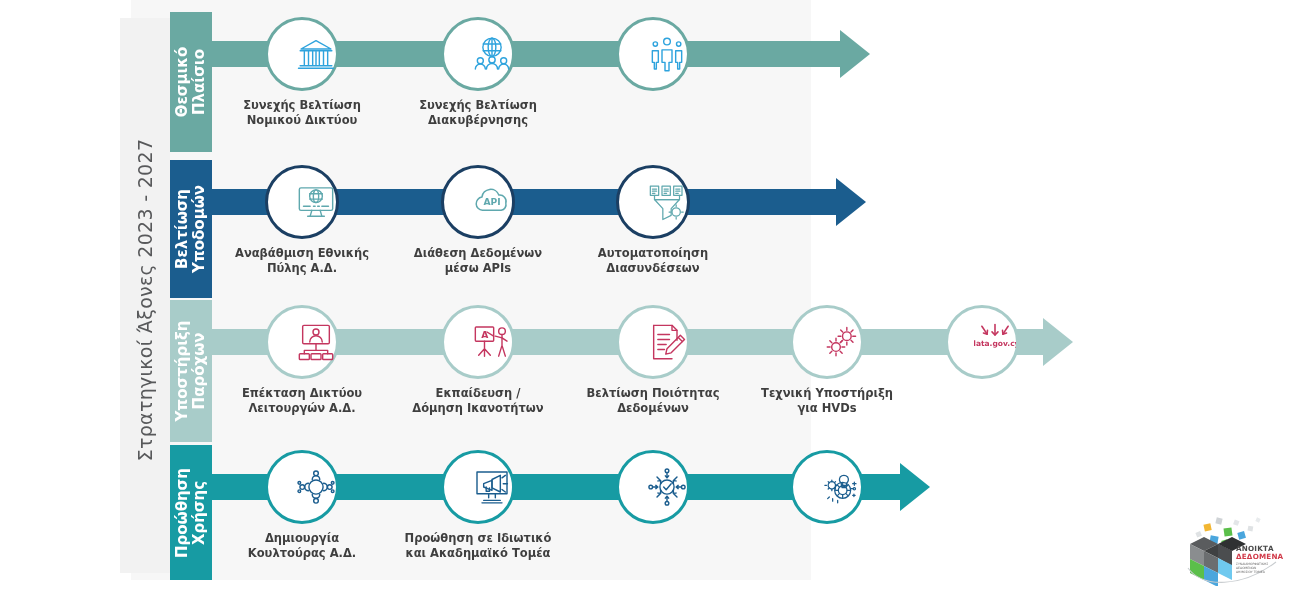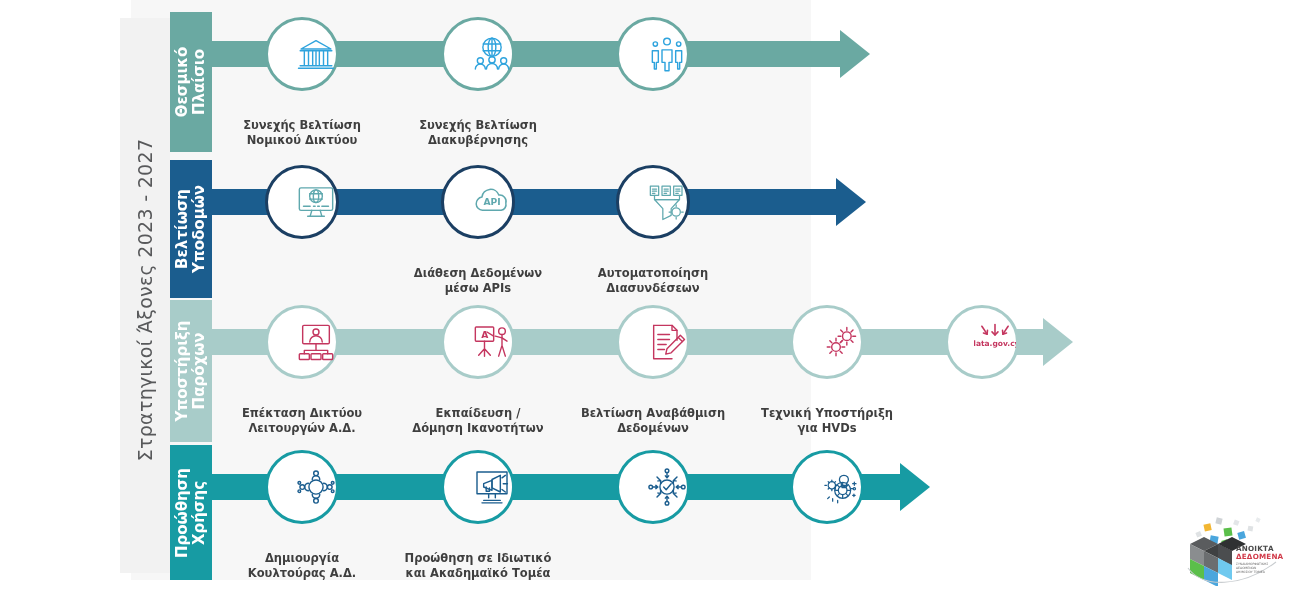--- a/index.html
+++ b/index.html
@@ -64,21 +64,20 @@
   .node svg{display:block;}
 
   .caption{
     position:absolute;
     text-align:center;
     font-size:11.5px;
     line-height:15px;
     color:#3f3f3f;
     font-weight:bold;
     font-family:"DejaVu Sans","Liberation Sans",sans-serif;
-    margin-top:20px;
   }
   .caption span{display:block;}
 
   
   .logo{position:absolute;left:1176px;top:508px;width:112px;height:78px;}
   .logo-txt1{font-size:7.2px;font-weight:bold;fill:#4a4a4a;letter-spacing:.2px;}
   .logo-txt2{font-size:7.2px;font-weight:bold;fill:#d13b4a;letter-spacing:.2px;}
   .logo-txt3{font-size:3.1px;fill:#6b6b6b;}
 </style>
 </head>
@@ -165,20 +164,24 @@
             <svg viewBox="0 0 48 48" width="40" height="40" fill="none" stroke="currentColor" stroke-width="1.7" stroke-linecap="round" stroke-linejoin="round">
               <rect x="4" y="7" width="40" height="27" rx="2"></rect>
               <circle cx="24" cy="17" r="7.6"></circle>
               <ellipse cx="24" cy="17" rx="3.2" ry="7.6"></ellipse>
               <path d="M16.4 14 H31.6 M16.4 20.5 H31.6"></path>
               <path d="M9 29 H17 M21 29 H23 M26 29 H28 M31 29 H39"></path>
               <path d="M19 34 l-2 7 M29 34 l2 7"></path>
               <path d="M14 41 H34"></path>
             </svg>
           </span>
+        </div>
+        <div class="caption" style="left: 214px; width: 176px; top: 86px;">
+          <span>Αναβάθμιση Εθνικής</span>
+          <span>Πύλης Α.Δ.</span>
         </div>
         <div class="node" style="left: 441px; top: 5px; border: 3px solid rgb(27, 63, 99); color: rgb(95, 168, 174);">
           <span>
             <svg viewBox="0 0 48 48" width="40" height="40" fill="none" stroke="currentColor" stroke-width="1.8" stroke-linecap="round" stroke-linejoin="round">
               <path d="M12.5 34 a8 8 0 0 1 -.6 -15.9 a10.5 10.5 0 0 1 20.3 -2.4 a7.6 7.6 0 0 1 8.4 9.6 a7 7 0 0 1 -5.6 8.7 z"></path>
               <text x="24" y="28" font-size="11" font-weight="bold" fill="currentColor" stroke="none" text-anchor="middle" font-family="DejaVu Sans, sans-serif">API</text>
             </svg>
           </span>
         </div>
         <div class="caption" style="left: 390px; width: 176px; top: 86px;">
@@ -256,21 +259,21 @@
               <path d="M8 4 h22 l6 6 v12"></path>
               <path d="M8 4 v40 h22"></path>
               <path d="M30 4 v6 h6"></path>
               <path d="M13 15 h14 M13 21 h14 M13 27 h10 M13 33 h8"></path>
               <path d="M40 16 l5 5 -16 16 -6.5 1.5 1.5 -6.5 z"></path>
               <path d="M37.5 18.5 l5 5"></path>
             </svg>
           </span>
         </div>
         <div class="caption" style="left: 565px; width: 176px; top: 86px;">
-          <span>Βελτίωση Αναβάθμιση</span>
+          <span>Βελτίωση Ποιότητας</span>
           <span>Δεδομένων</span>
         </div>
         <div class="node" style="left: 790px; top: 5px; border: 3px solid rgb(168, 204, 201); color: rgb(196, 54, 95);">
           <span>
             <svg viewBox="0 0 48 48" width="40" height="40" fill="none" stroke="currentColor" stroke-width="1.7" stroke-linecap="round" stroke-linejoin="round">
               <circle cx="31" cy="17" r="5.2"></circle>
               <path d="M31 6.5 v3.4 M31 24.1 v3.4 M41.5 17 h-3.4 M23.9 17 h-3.4 M38.4 9.6 l-2.4 2.4 M26 22 l-2.4 2.4 M38.4 24.4 l-2.4 -2.4 M26 12 l-2.4 -2.4"></path>
               <circle cx="18" cy="30" r="5.2"></circle>
               <path d="M18 19.5 v3.4 M18 37.1 v3.4 M28.5 30 h-3.4 M10.9 30 h-3.4 M25.4 22.6 l-2.4 2.4 M13 35 l-2.4 2.4 M25.4 37.4 l-2.4 -2.4 M13 25 l-2.4 -2.4"></path>
             </svg>

